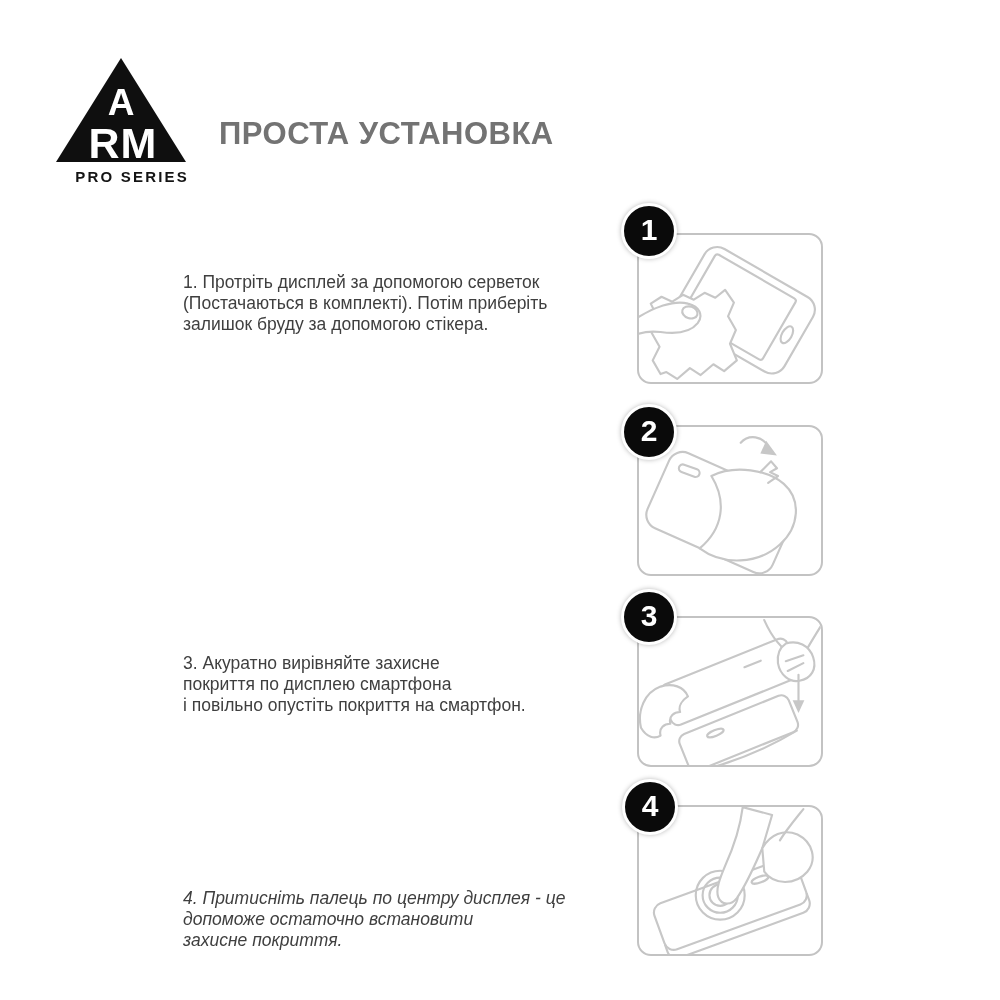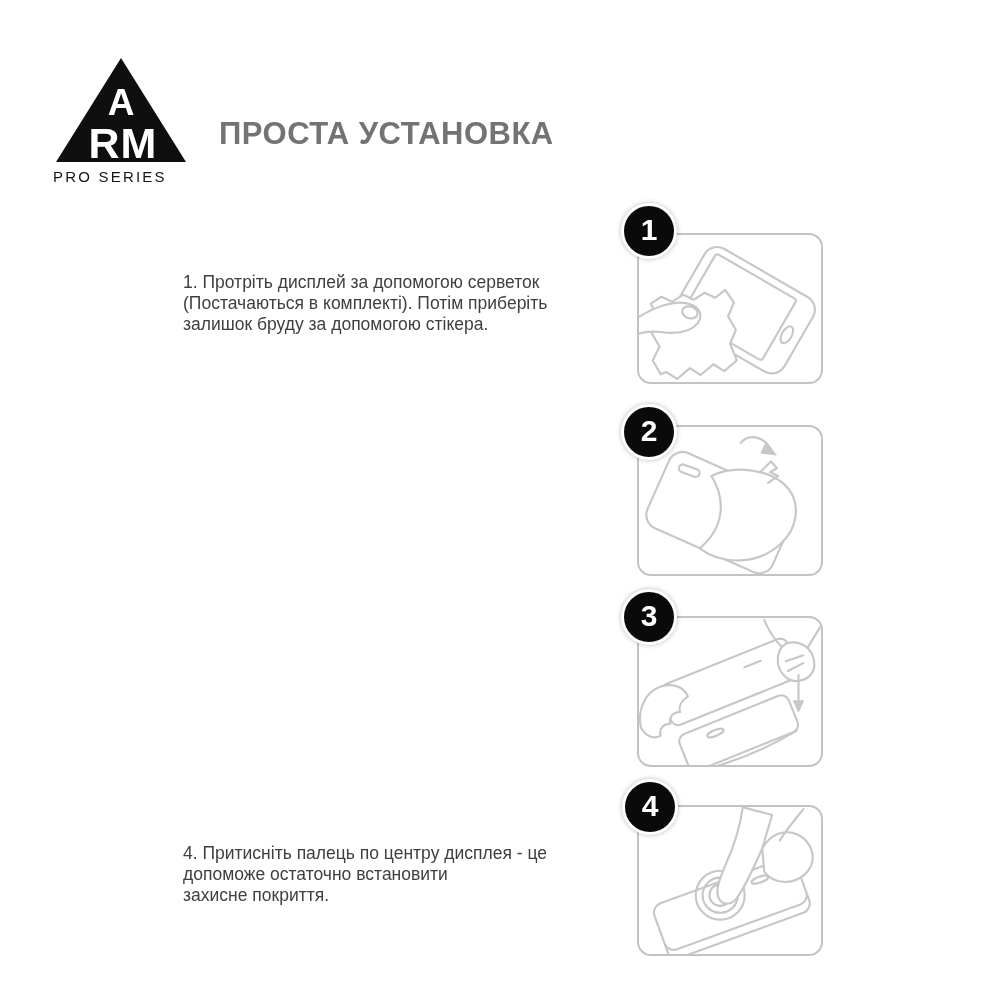--- a/index.html
+++ b/index.html
@@ -11,32 +11,32 @@
   }
   .canvas { position:absolute; left:0; top:0; width:1000px; height:1000px; background:#fff; }
 
   
   .logo-svg { position:absolute; left:55px; top:56px; width:132px; height:110px; }
   .tri { fill:#0f0f0f; }
   .logo-a  { fill:#ffffff; font-weight:bold; font-size:37px; text-anchor:middle;
              font-family:"Liberation Sans", sans-serif; }
   .logo-rm { fill:#ffffff; font-weight:bold; font-size:43px; text-anchor:middle;
              letter-spacing:1px; font-family:"Liberation Sans", sans-serif; }
-  .logo-sub { position:absolute; left:53px; top:168px; width:136px; text-align:left;
-              font-size:15px; font-weight:normal; letter-spacing:2.2px; color:#141414;
+  .logo-sub { position:absolute; left:53px; top:168px; width:136px; text-align:right;
+              font-size:15px; font-weight:bold; letter-spacing:2.2px; color:#141414;
               white-space:nowrap; }
 
   
   .title { position:absolute; left:219px; top:116px; font-size:31px; font-weight:bold;
            color:#737373; letter-spacing:0.5px; white-space:nowrap; }
 
   
   .step-text { position:absolute; left:183px; width:480px; font-size:17.5px;
                line-height:21px; color:#3f3f3f; white-space:pre-line; }
-  .t1 { top:272px; } .t2 { top:486px; } .t3 { top:653px; } .t4 { top:843px; }
+  .t1 { top:272px; } .t2 { top:486px; } .t3 { top:653px; } .t4 { top:888px;font-style:italic; }
 
   
   .panel { position:absolute; left:637px; width:186px; height:151px;
            border:2px solid #c3c3c3; border-radius:14px; overflow:hidden; background:#fff; }
   .p1 { top:233px; } .p2 { top:425px; } .p3 { top:616px; } .p4 { top:805px; }
   .panel svg { width:100%; height:100%; display:block; }
 
   
   .la  { fill:none; stroke:#c7c7c7; stroke-width:2.2; stroke-linejoin:round; stroke-linecap:round; }
   .laf { fill:#ffffff; stroke:#c7c7c7; stroke-width:2.2; stroke-linejoin:round; stroke-linecap:round; }
@@ -62,20 +62,23 @@
     <text class="logo-a" x="66" y="59">A</text>
     <text class="logo-rm" x="68" y="102">RM</text>
   </svg>
   <div class="logo-sub">PRO SERIES</div>
 
   <h1 class="title">ПРОСТА УСТАНОВКА</h1>
 
   <div class="step-text t1">1. Протріть дисплей за допомогою серветок
 (Постачаються в комплекті). Потім приберіть
 залишок бруду за допомогою стікера.</div>
+  <div class="step-text t3">3. Акуратно вирівняйте захисне
+покриття по дисплею смартфона
+і повільно опустіть покриття на смартфон.</div>
   <div class="step-text t4">4. Притисніть палець по центру дисплея - це
 допоможе остаточно встановити
 захисне покриття.</div>
 
   <div class="panel p1">
     <svg viewBox="0 0 186 150" aria-hidden="true">
       <g transform="rotate(30 110 85)">
         <rect class="la" x="40" y="35" width="128" height="88" rx="15"></rect>
         <rect class="la" x="50" y="43" width="95" height="72" rx="3"></rect>
         <ellipse class="la" cx="154" cy="79" rx="5" ry="9.5"></ellipse>

